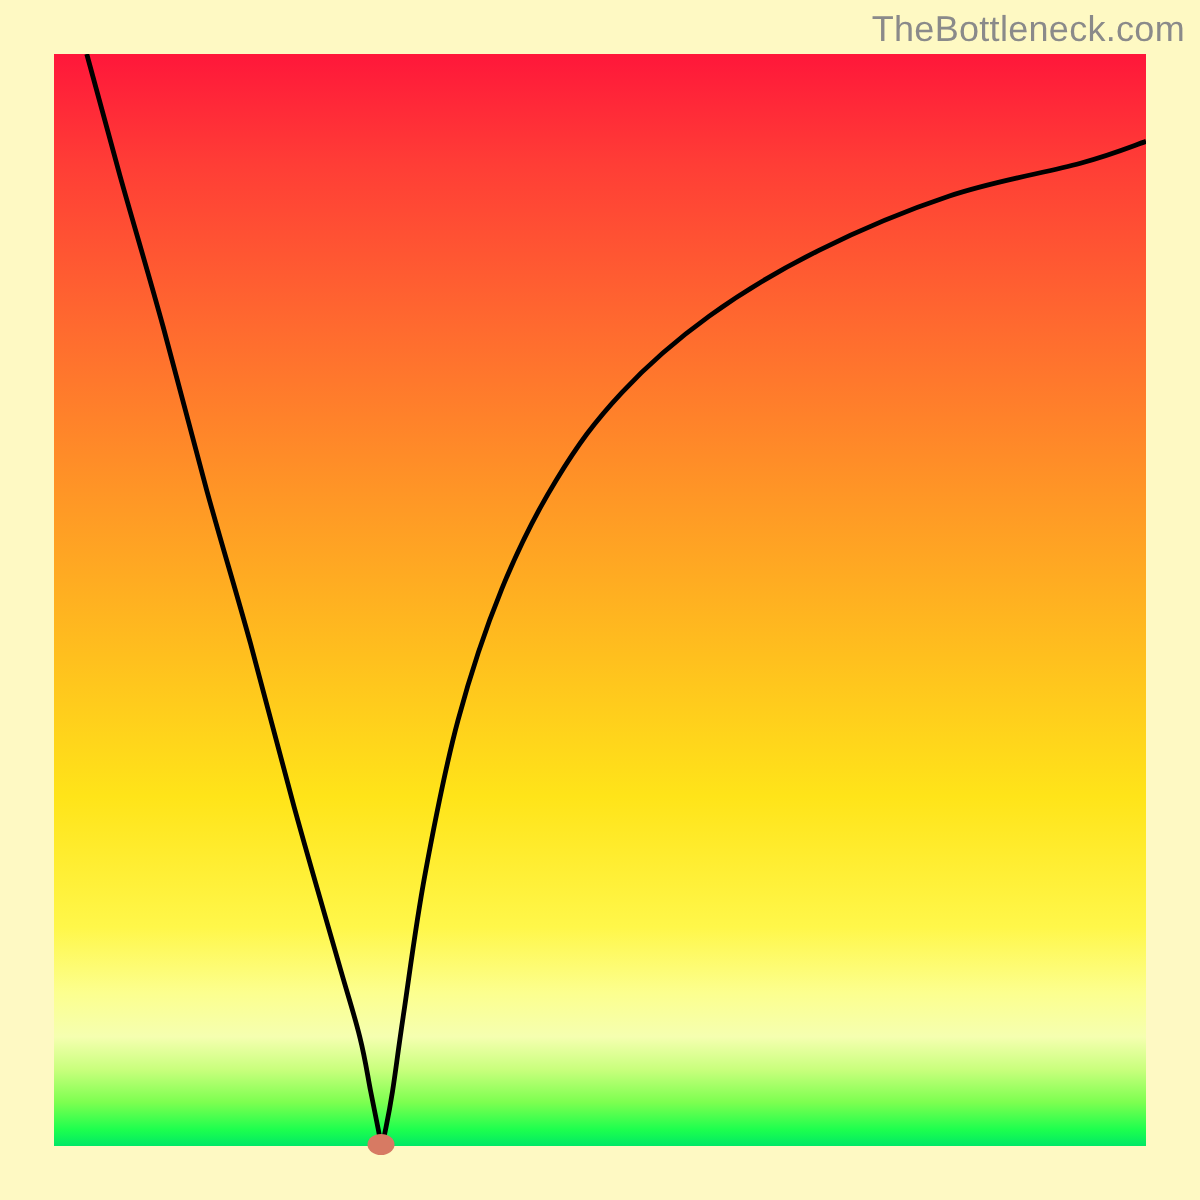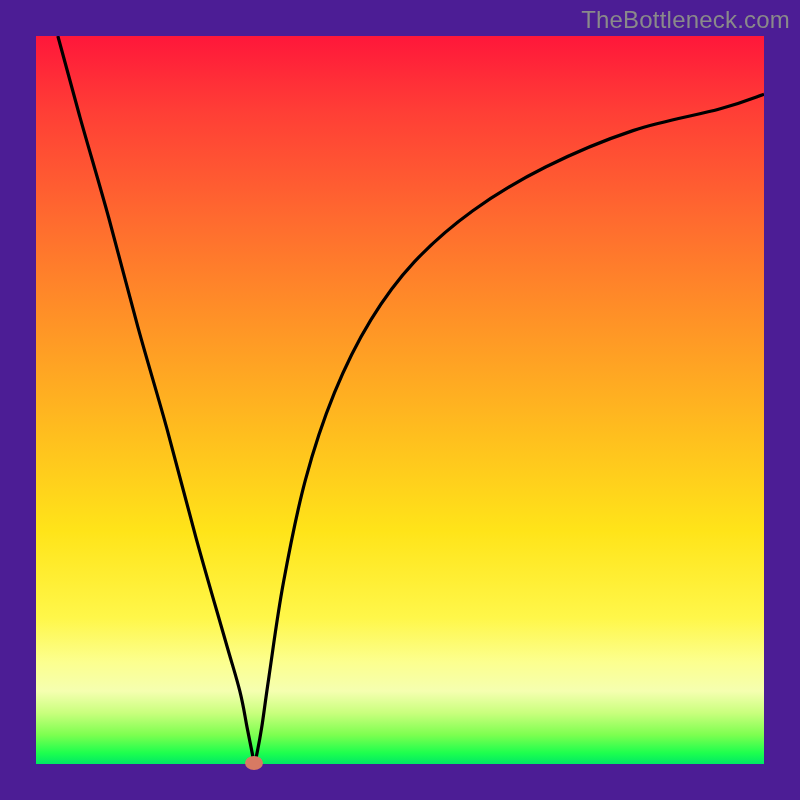--- a/index.html
+++ b/index.html
@@ -8,21 +8,21 @@
     width: 800px;
     height: 800px;
     overflow: hidden;
     background: #000;
     font-family: Arial, Helvetica, sans-serif;
   }
   .frame {
     position: relative;
     width: 800px;
     height: 800px;
-    background: #4c1d95;
+    background: #fef9c3;
   }
   .plot-area {
     position: absolute;
     left: 36px;
     top: 36px;
     width: 728px;
     height: 728px;
     
     background: linear-gradient(
       to bottom,

